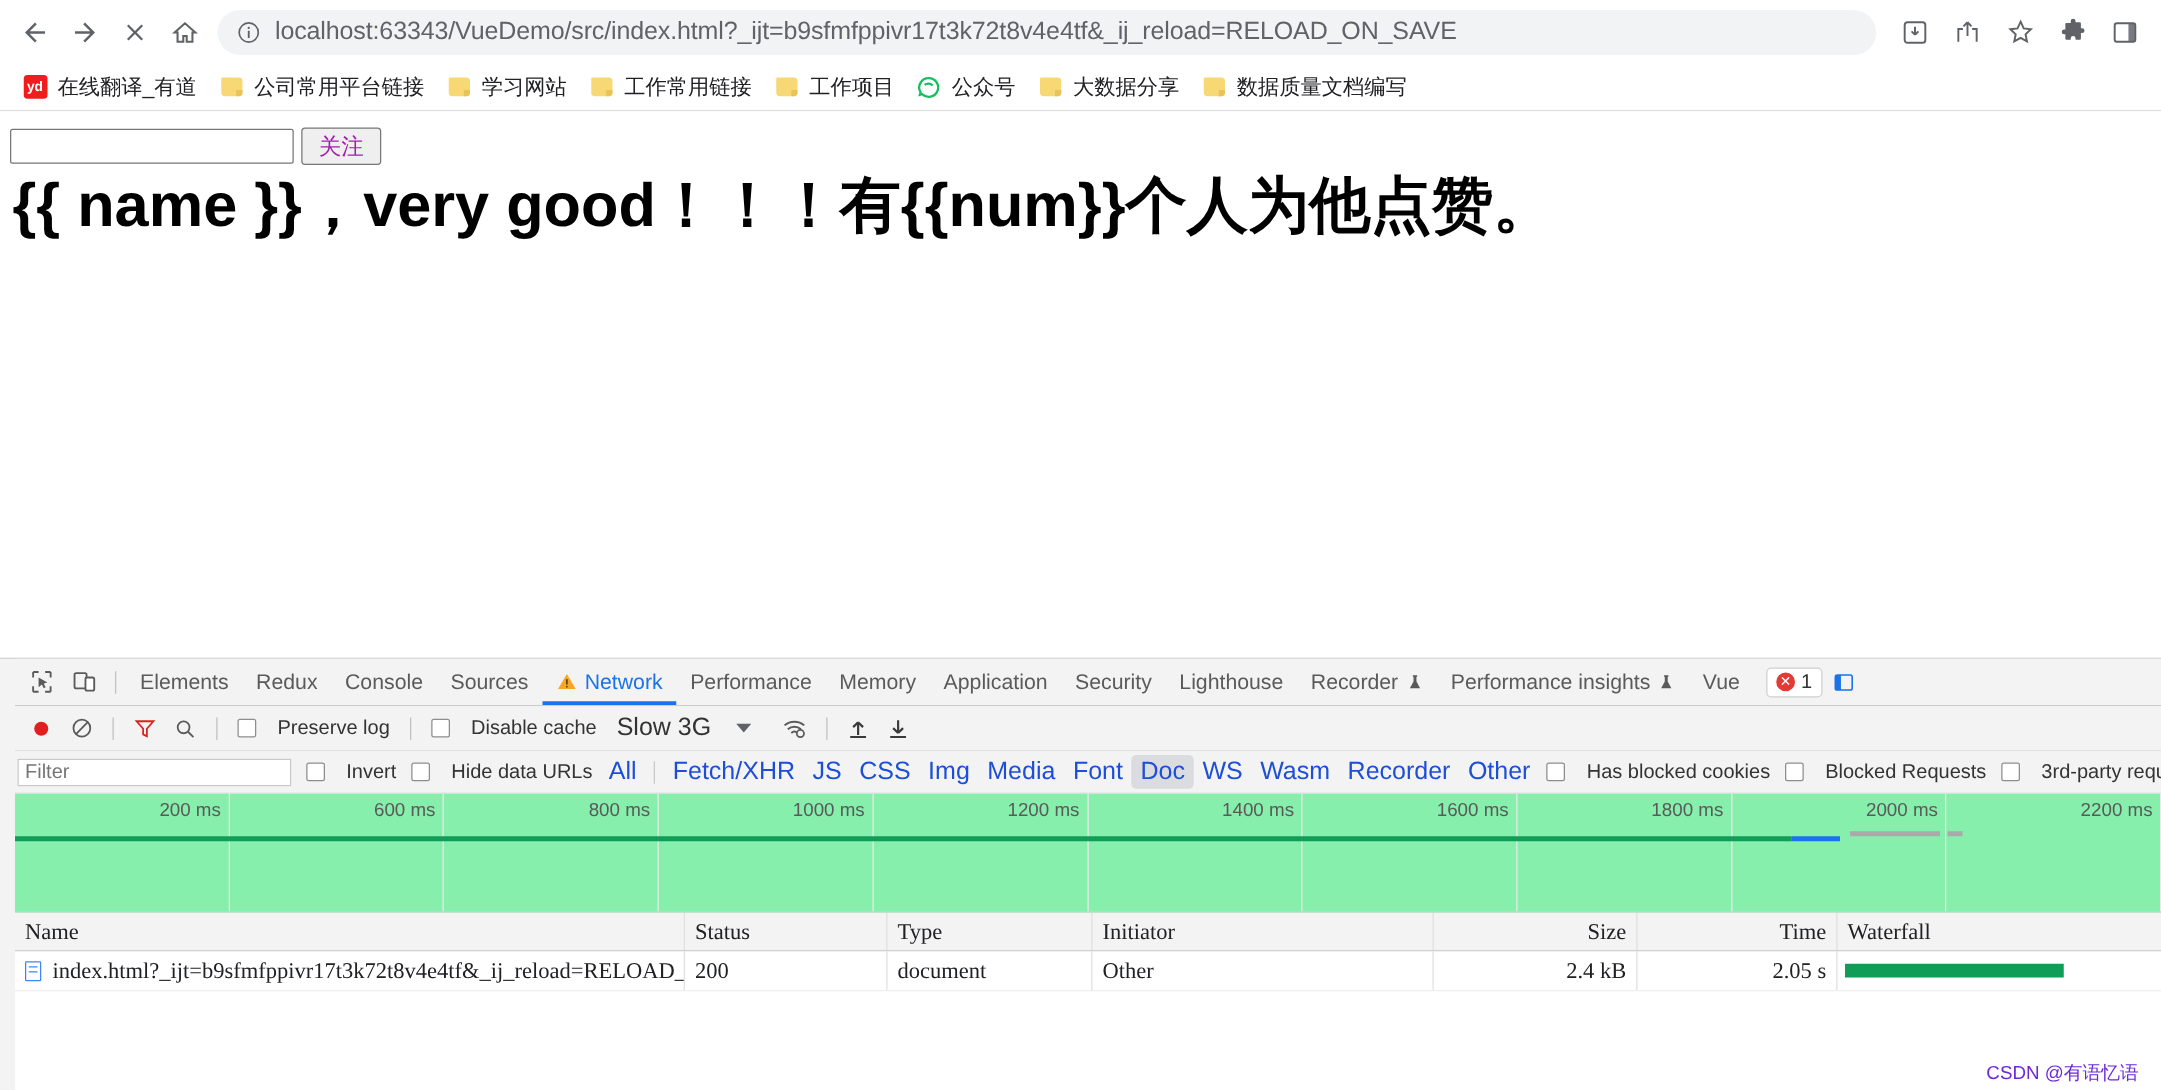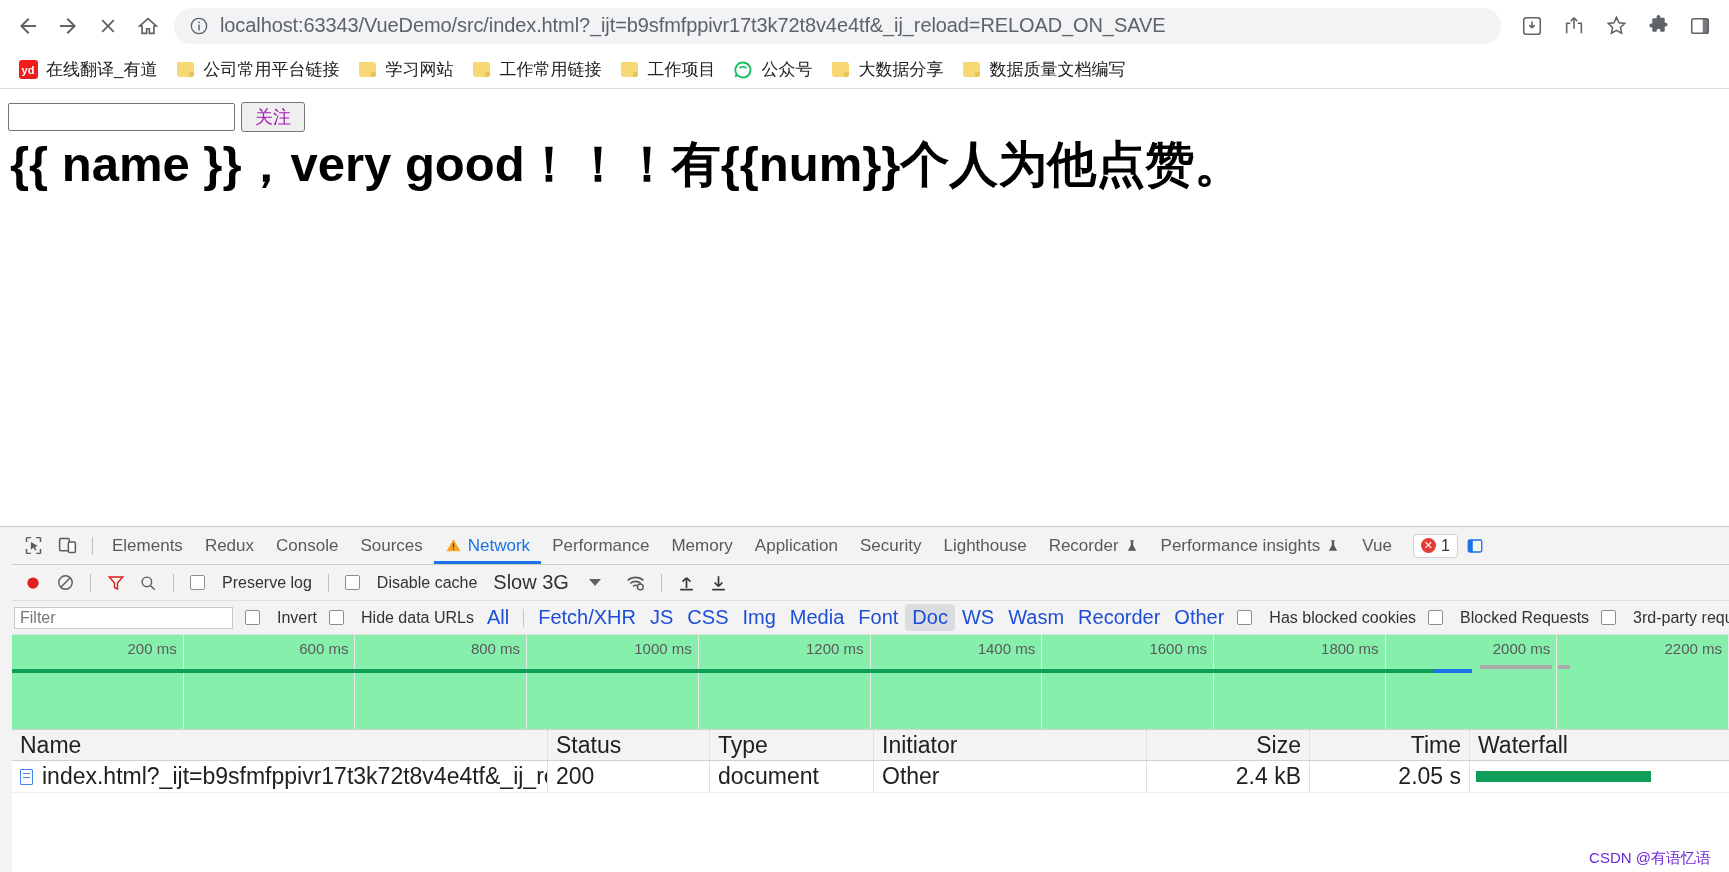--- a/index.html
+++ b/index.html
@@ -156,21 +156,21 @@
   .ov-tick span { position: absolute; right: 6px; top: 5px; font-size: 15px; color: #5a5a5a; white-space:nowrap;}
   .ov-band { position:absolute; left:0; top:34px; height:4px; background:#0f9d58; }
   .ov-band2 { position:absolute; top:34px; height:4px; background:#1a73e8; }
   .ov-band3 { position:absolute; top:30px; height:4px; background:#aaa; }
   .ov-band4 { position:absolute; top:30px; height:4px; background:#aaa; }
 
   .dt-table { flex: 1 1 auto; display:flex; flex-direction:column; background:#fff; min-height:0;}
   .th-row, .td-row { display: flex; align-items: center; }
   .th-row { height: 31px; background:#f3f3f3; border-bottom:1px solid #d0d0d0; }
   .td-row { height: 32px; border-bottom:1px solid #eee; }
-  .cell { font-size: 23px; color:#202124; padding: 0 8px; border-right:1px solid #e0e0e0; height:100%; display:flex; align-items:center; overflow:hidden; white-space:nowrap;}
+  .cell { font-size: 18px; color:#202124; padding: 0 8px; border-right:1px solid #e0e0e0; height:100%; display:flex; align-items:center; overflow:hidden; white-space:nowrap;font-family:Liberation Serif, serif;}
   .c-name { flex: 0 0 536px; }
   .c-status { flex: 0 0 162px; }
   .c-type { flex: 0 0 164px; }
   .c-init { flex: 0 0 273px; }
   .c-size { flex: 0 0 163px; justify-content: flex-end; }
   .c-time { flex: 0 0 160px; justify-content: flex-end; }
   .c-water { flex: 1 1 auto; border-right:none; position:relative;}
   .doc-ico { width: 13px; height: 16px; border:1.5px solid #4285f4; border-radius:1px; margin-right:9px; flex:0 0 13px; position:relative;}
   .doc-ico:before{content:"";position:absolute;left:2px;top:3px;right:2px;height:1.5px;background:#4285f4;}
   .doc-ico:after{content:"";position:absolute;left:2px;top:7px;right:2px;height:1.5px;background:#4285f4;}

